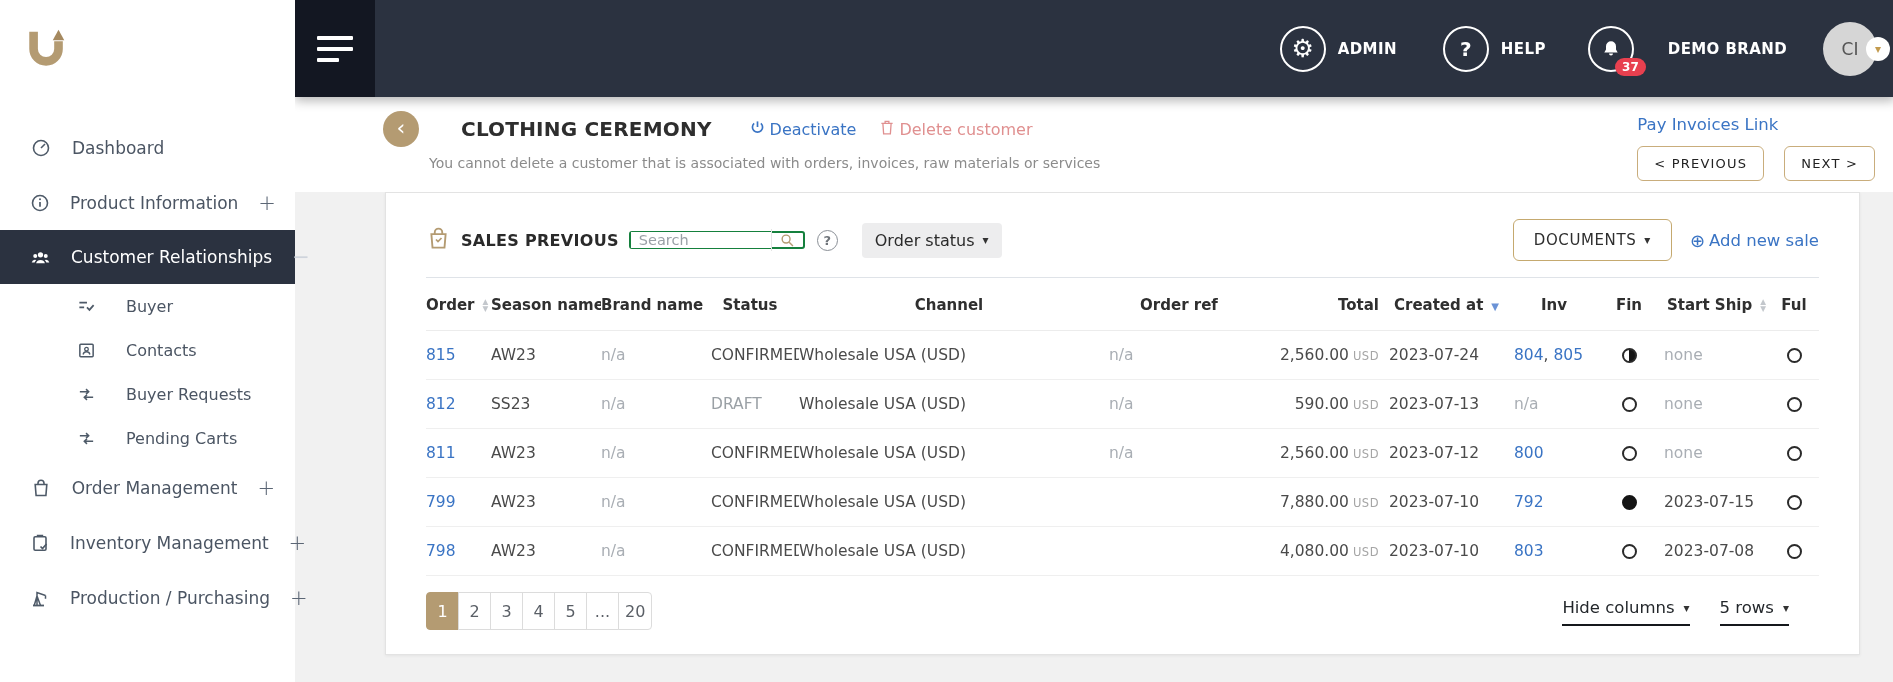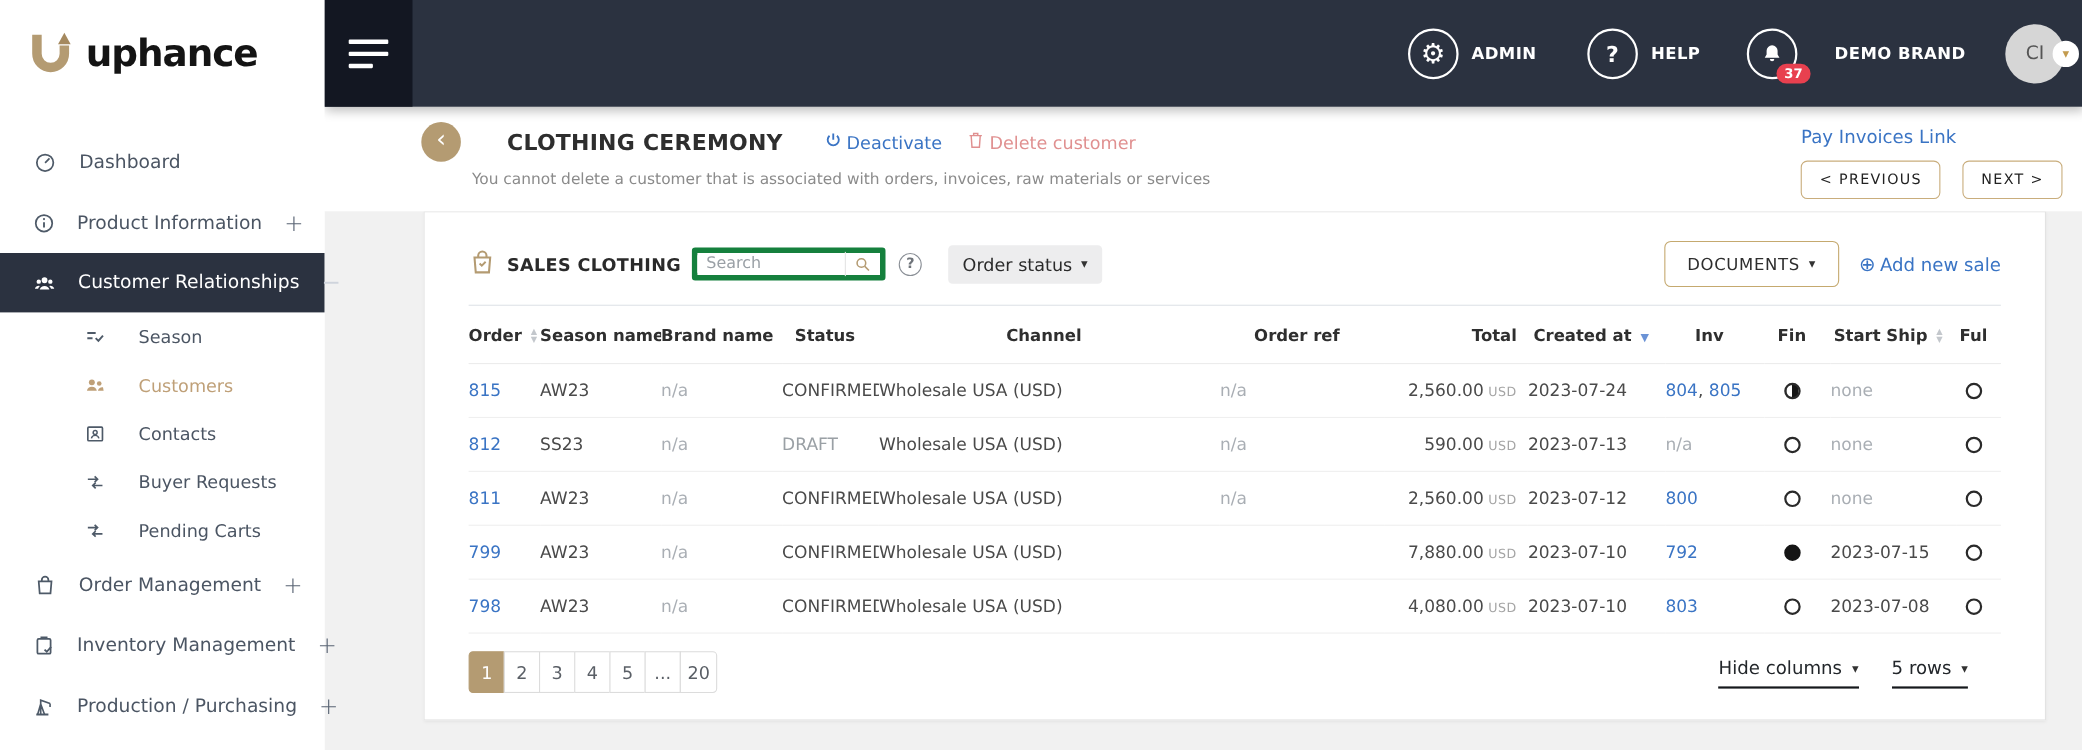--- a/index.html
+++ b/index.html
@@ -59,21 +59,21 @@
   .pay-link { color:#3a74c4; font-size:16.5px; }
   .ph-btns { display:flex; gap:20px; margin-top:12px; }
   .nav-btn { background:#fff; border:1px solid #c9ad7c; border-radius:6px; font-size:13px; letter-spacing:1.2px; color:#222; padding:9px 16px; cursor:pointer; font-family:inherit; white-space:nowrap; }
 
   
   .content { flex:1; background:#f1f1f1; padding:0 35px 20px 90px; overflow:hidden; }
   .card { background:#fff; border:1px solid #e3e3e3; box-shadow:0 1px 3px rgba(0,0,0,.06); padding:26px 40px 24px 40px; }
 
   .toolbar { display:flex; align-items:center; padding-bottom:16px; border-bottom:1px solid #dfe3e8; }
   .sh-title { font-size:16px; font-weight:700; color:#2a2a2a; letter-spacing:.3px; margin-left:10px; white-space:nowrap; }
-  .sh-search { margin-left:10px; width:176px; height:30px; border:5px solid #15803d; border-radius:3px; display:flex; align-items:center; background:#fff; }
+  .sh-search { margin-left:10px; width:176px; height:18px; border:2px solid #15803d; border-radius:3px; display:flex; align-items:center; background:#fff; }
   .sh-search input { border:none; outline:none; flex:1; min-width:0; padding:0 8px; font-size:14.5px; font-family:inherit; color:#333; }
   .sh-search input::placeholder { color:#9aa0a6; }
   .sh-search .mag { padding:0 8px; border-left:1px solid #e4e4e4; height:22px; display:flex; align-items:center; cursor:pointer; }
   .help-circle { width:21px; height:21px; border-radius:50%; border:1.5px solid #8a8f96; color:#6f747a; font-size:13px; font-weight:700; display:flex; align-items:center; justify-content:center; margin-left:12px; cursor:pointer; }
   .status-dd { margin-left:24px; background:#ededee; border:none; border-radius:4px; padding:8px 13px; font-size:16px; color:#2a2a2a; display:flex; align-items:center; gap:8px; cursor:pointer; font-family:inherit; white-space:nowrap; }
   .caret { font-size:12px; color:#333; }
   .toolbar-right { margin-left:auto; display:flex; align-items:center; gap:18px; }
   .docs-btn { background:#fff; border:1px solid #c5a96f; border-radius:6px; padding:11px 20px; font-size:15px; color:#2e2e2e; letter-spacing:.6px; display:flex; align-items:center; gap:8px; cursor:pointer; font-family:inherit; white-space:nowrap; }
   .add-sale { color:#3a74c4; font-size:16.5px; display:flex; align-items:center; gap:4px; white-space:nowrap; }
   .plus-circle { font-size:18px; }
@@ -109,21 +109,20 @@
 <body>
 
 <div class="sidebar">
   <div class="logo">
     <span>
       <svg width="46" height="46" viewBox="0 0 48 48">
         <path d="M10 8 v18 a13 13 0 0 0 26 0 v-8" stroke="#b49b72" stroke-width="9" fill="none"></path>
         <path d="M30 17 L36 6 L42 17 Z" fill="#a5895f"></path>
       </svg>
     </span>
-    <span class="logo-text">uphance</span>
   </div>
   <div class="nav">
     <div class="nav-item">
       <span class="nicon">
         <svg width="20" height="20" viewBox="0 0 20 20">
             <circle cx="10" cy="10" r="7.5" fill="none" stroke="currentColor" stroke-width="1.6"></circle>
             <line x1="10" y1="10" x2="14" y2="6" stroke="currentColor" stroke-width="1.6"></line>
           </svg>
       </span>
       <span>Dashboard</span>
@@ -154,32 +153,21 @@
       <span class="toggle">−</span>
     </div>
     <div class="nav-sub">
       <span class="nicon">
         <svg width="19" height="19" viewBox="0 0 20 20">
             <path d="M2.5 6 h8 M2.5 11 h5" stroke="currentColor" stroke-width="1.8" fill="none"></path>
             <path d="M10.5 11 l2.6 2.6 L17.5 8.5" stroke="currentColor" stroke-width="1.8" fill="none"></path>
             <path d="M11 14.5 l3.5 0" stroke="currentColor" stroke-width="0" fill="none"></path>
           </svg>
       </span>
-      <span>Season</span>
-    </div>
-    <div class="nav-sub active-sub">
-      <span class="nicon">
-        <svg width="20" height="20" viewBox="0 0 20 20" fill="currentColor">
-            <circle cx="7.5" cy="7.6" r="2.7"></circle>
-            <path d="M3 15.2 a4.6 4.6 0 0 1 9 0 z"></path>
-            <circle cx="14.2" cy="8.6" r="2.1"></circle>
-            <path d="M13 15.2 a4 4 0 0 1 4.6 -3.2 l.6 3.2 z"></path>
-          </svg>
-      </span>
-      <span>Customers</span>
+      <span>Buyer</span>
     </div>
     <div class="nav-sub">
       <span class="nicon">
         <svg width="19" height="19" viewBox="0 0 20 20">
             <rect x="3" y="3.5" width="14" height="13" rx="1" fill="none" stroke="currentColor" stroke-width="1.6"></rect>
             <circle cx="10" cy="8.6" r="1.9" fill="none" stroke="currentColor" stroke-width="1.4"></circle>
             <path d="M6.4 14.2 a3.7 3.7 0 0 1 7.2 0" fill="none" stroke="currentColor" stroke-width="1.4"></path>
           </svg>
       </span>
       <span>Contacts</span>
@@ -316,21 +304,21 @@
     <div class="card">
 
       <div class="toolbar">
         <span>
           <svg width="25" height="25" viewBox="0 0 20 20">
               <path d="M4.3 6.5 h11.4 l-.9 10.8 h-9.6 z" fill="none" stroke="#b49b72" stroke-width="1.5"></path>
               <path d="M7 6.5 v-1.4 a3 3 0 0 1 6 0 v1.4" fill="none" stroke="#b49b72" stroke-width="1.5"></path>
               <path d="M8 10.8 l1.6 1.6 L12.4 9.6" fill="none" stroke="#b49b72" stroke-width="1.4"></path>
             </svg>
         </span>
-        <span class="sh-title">SALES CLOTHING</span>
+        <span class="sh-title">SALES PREVIOUS</span>
         <div class="sh-search">
           <input type="text" placeholder="Search" style="">
           <span class="mag">
             <svg width="15" height="15" viewBox="0 0 16 16">
                 <circle cx="6.5" cy="6.5" r="4.2" fill="none" stroke="#b49b72" stroke-width="1.5"></circle>
                 <line x1="9.8" y1="9.8" x2="13.8" y2="13.8" stroke="#b49b72" stroke-width="1.5"></line>
               </svg>
           </span>
         </div>
         <span class="help-circle">?</span>

